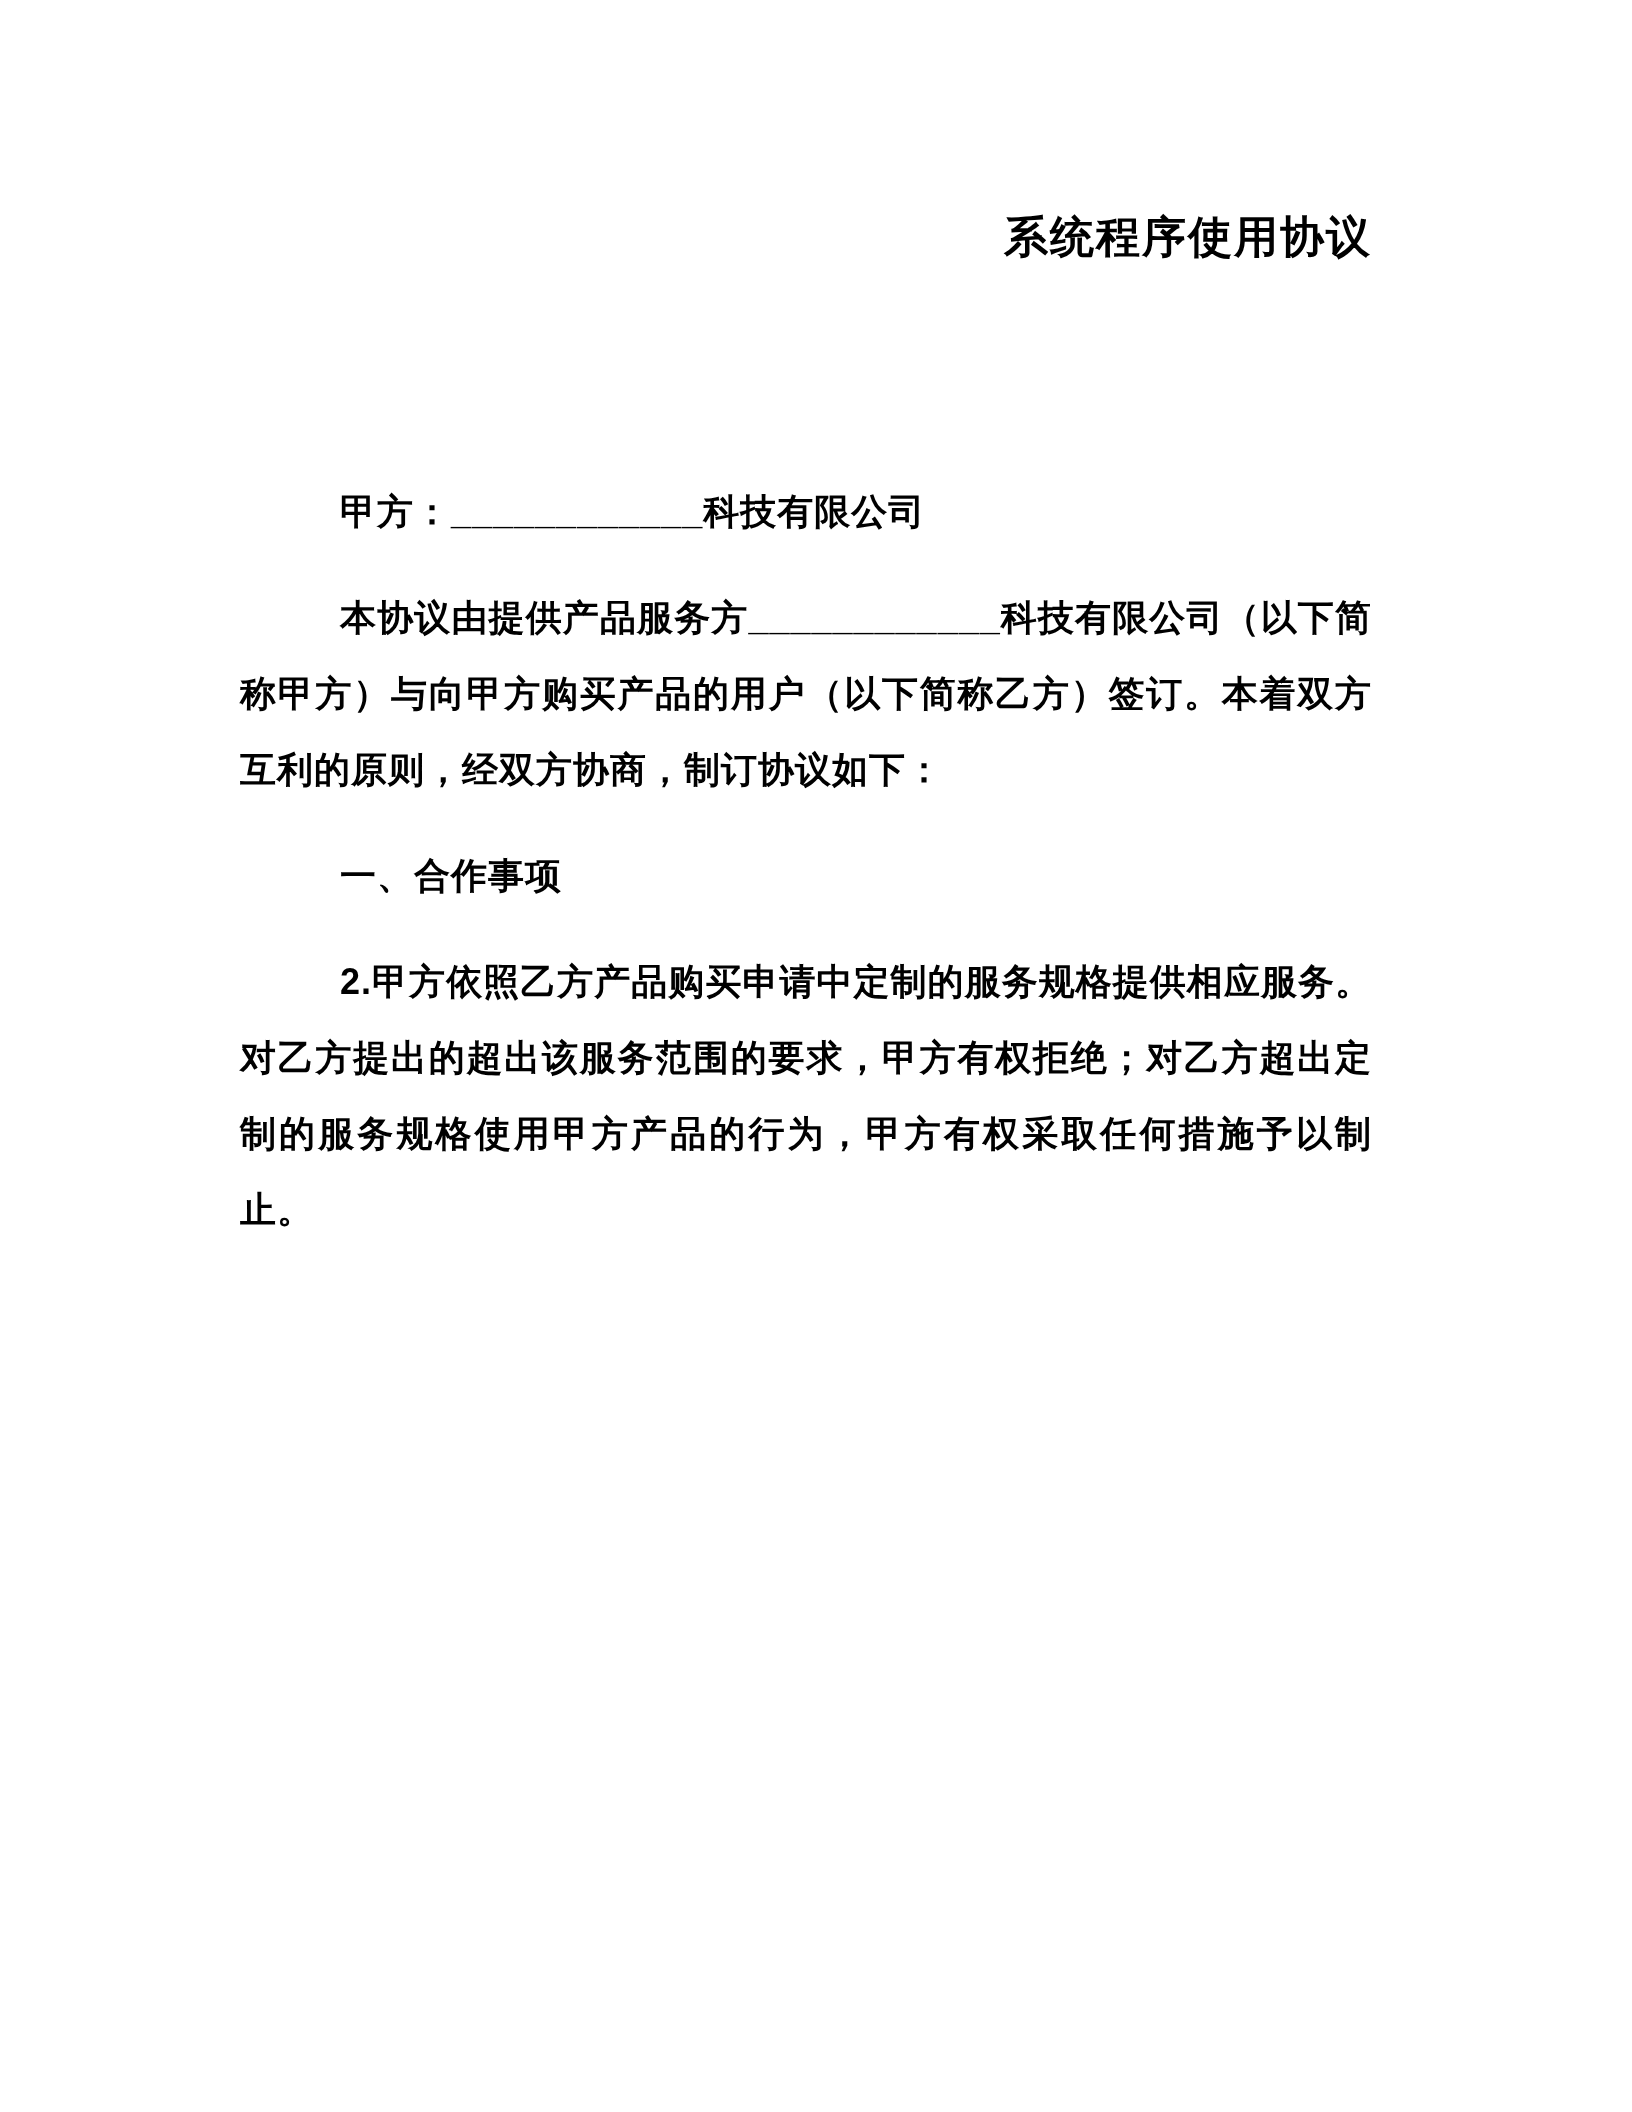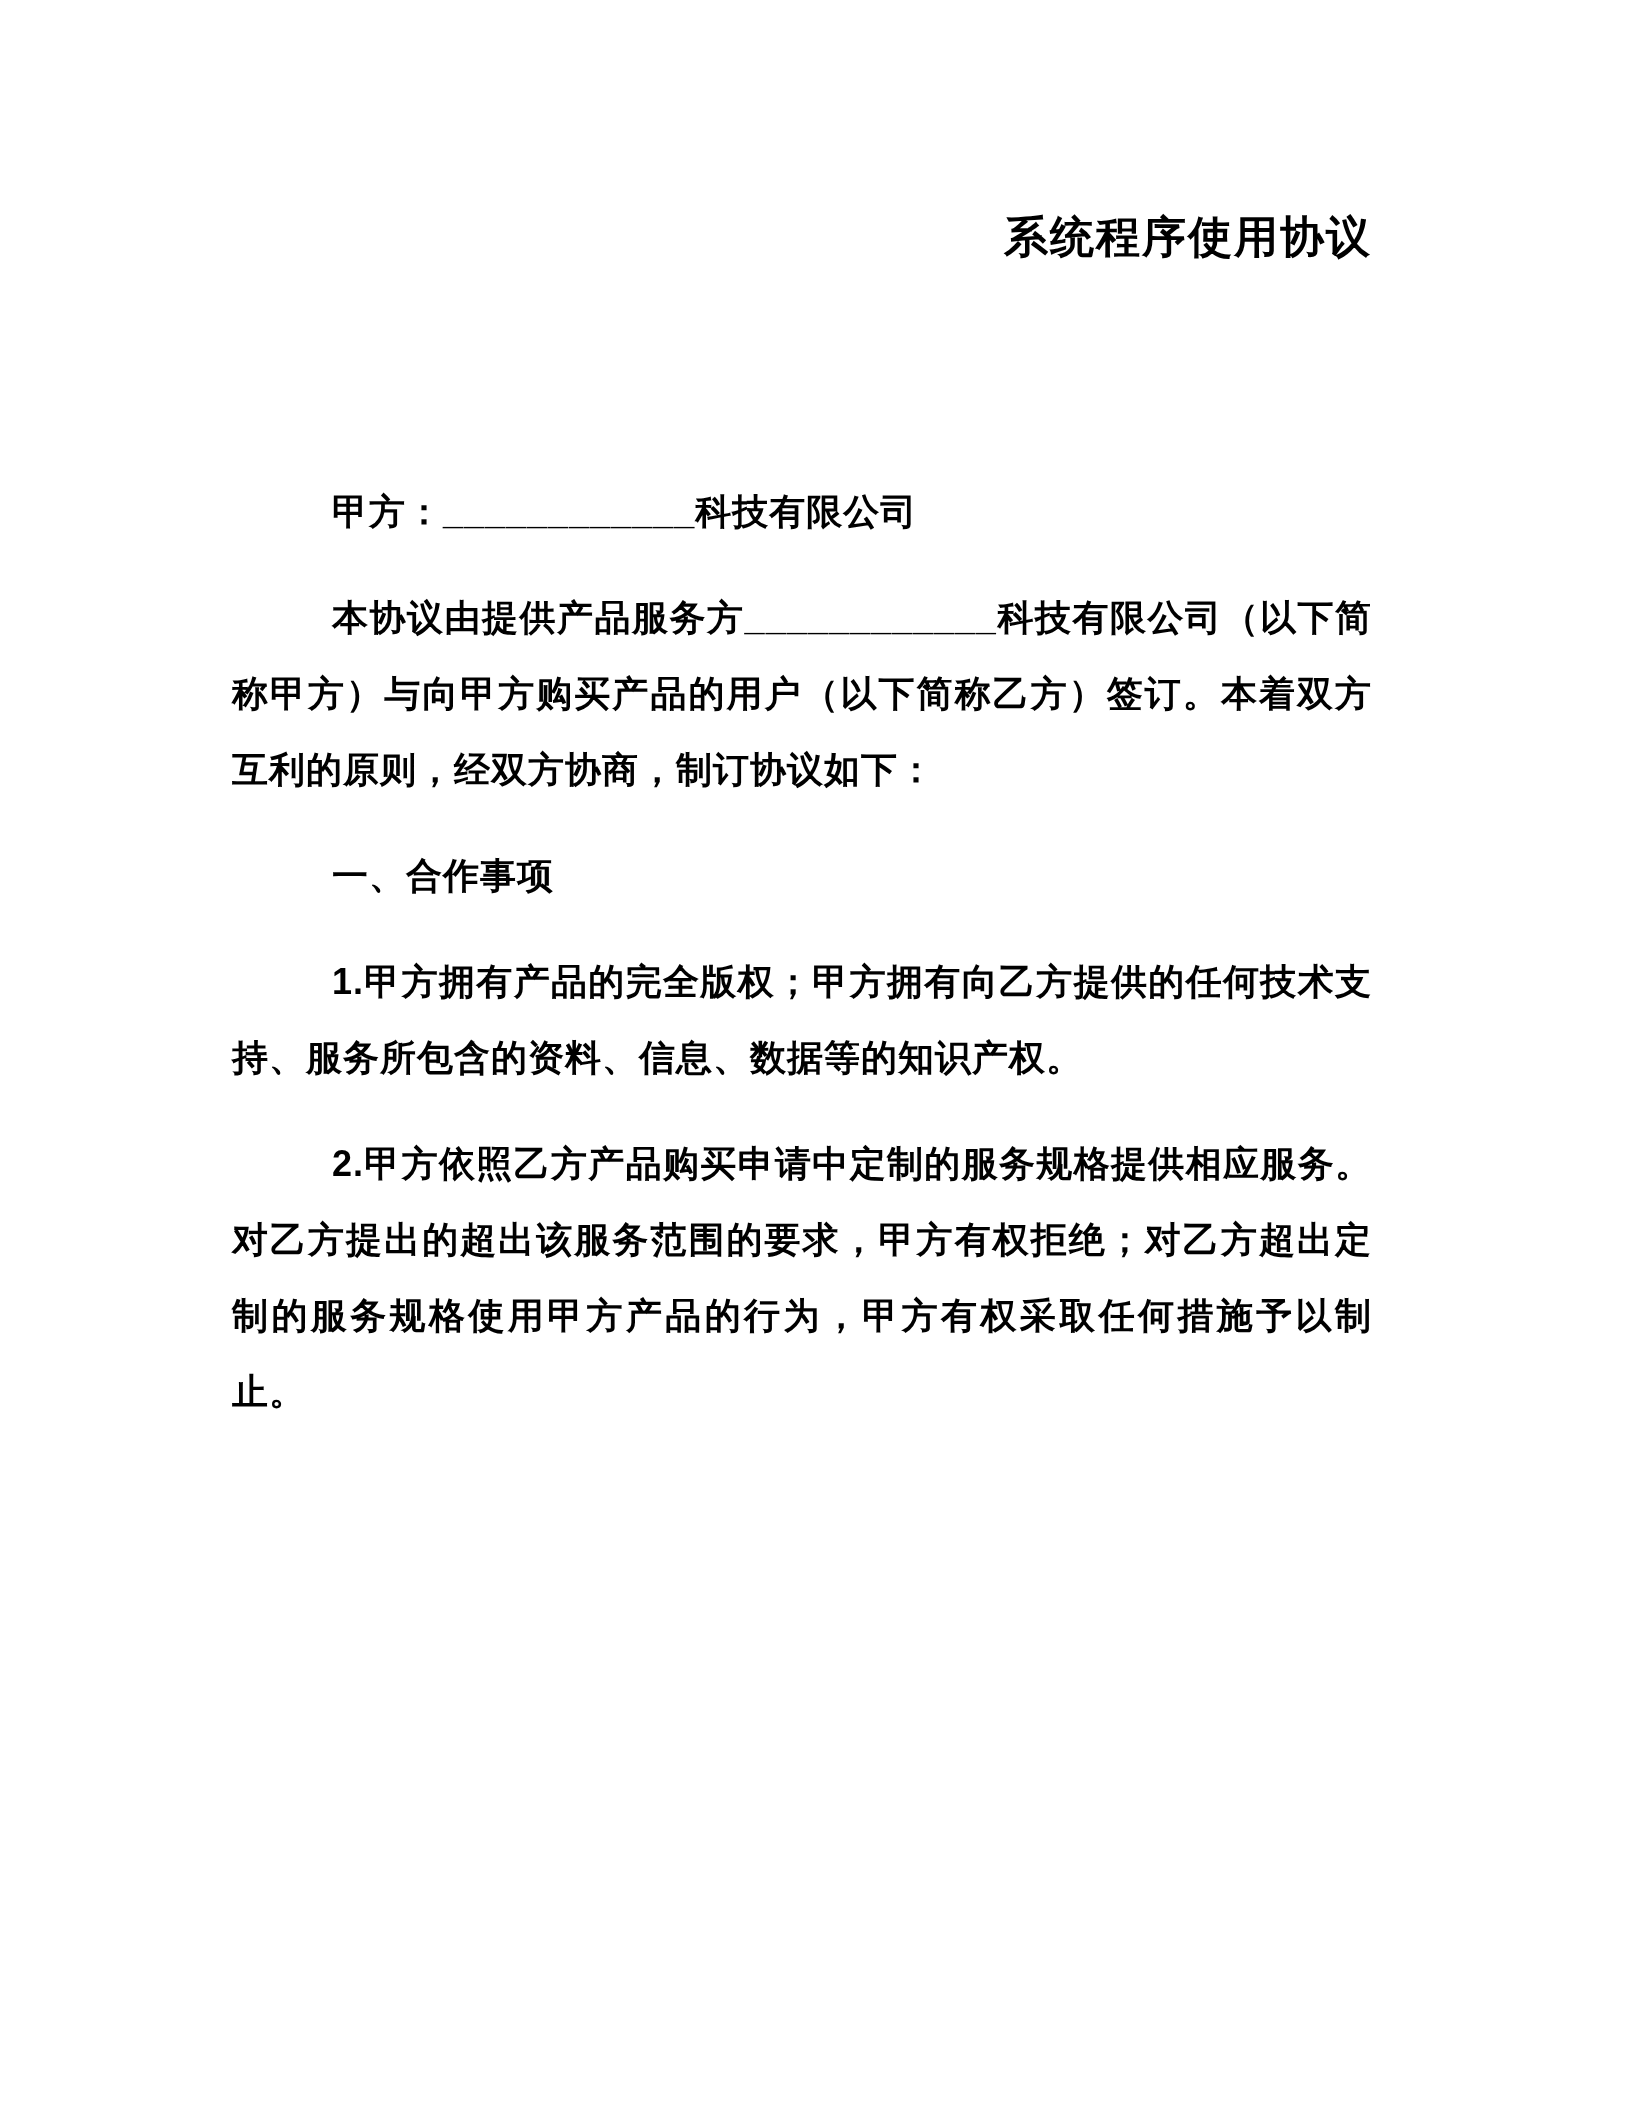--- a/index.html
+++ b/index.html
@@ -30,21 +30,21 @@
     font-weight: 700;
     text-align: right;
     margin: 0 0 205px 0;
     letter-spacing: 2px;
   }
   .para {
     font-size: 36px;
     line-height: 76px;
     font-weight: 700;
     letter-spacing: 1px;
-    margin: 0 0 30px 0;
+    margin: 0 0 30px 8px;
     text-indent: 100px;
     text-align: justify;
   }
 </style>
 </head>
 <body>
 
 <div class="page">
   <div class="content">
 
@@ -53,18 +53,17 @@
     <p class="para">甲方：____________科技有限公司</p>
 
 
     <p class="para">本协议由提供产品服务方____________科技有限公司（以下简称甲方）与向甲方购买产品的用户（以下简称乙方）签订。本着双方互利的原则，经双方协商，制订协议如下：</p>
 
     <p class="para">一、合作事项</p>
 
 
 
 
-    <p class="para">1.甲方拥有产品的完全版权；甲方拥有向乙方提供的任何技术支持、服务所包含的资料、信息、数据等的知识产权。</p>
 
     <p class="para">2.甲方依照乙方产品购买申请中定制的服务规格提供相应服务。对乙方提出的超出该服务范围的要求，甲方有权拒绝；对乙方超出定制的服务规格使用甲方产品的行为，甲方有权采取任何措施予以制止。</p>
 
   </div>
 </div>
 
 </body></html>

